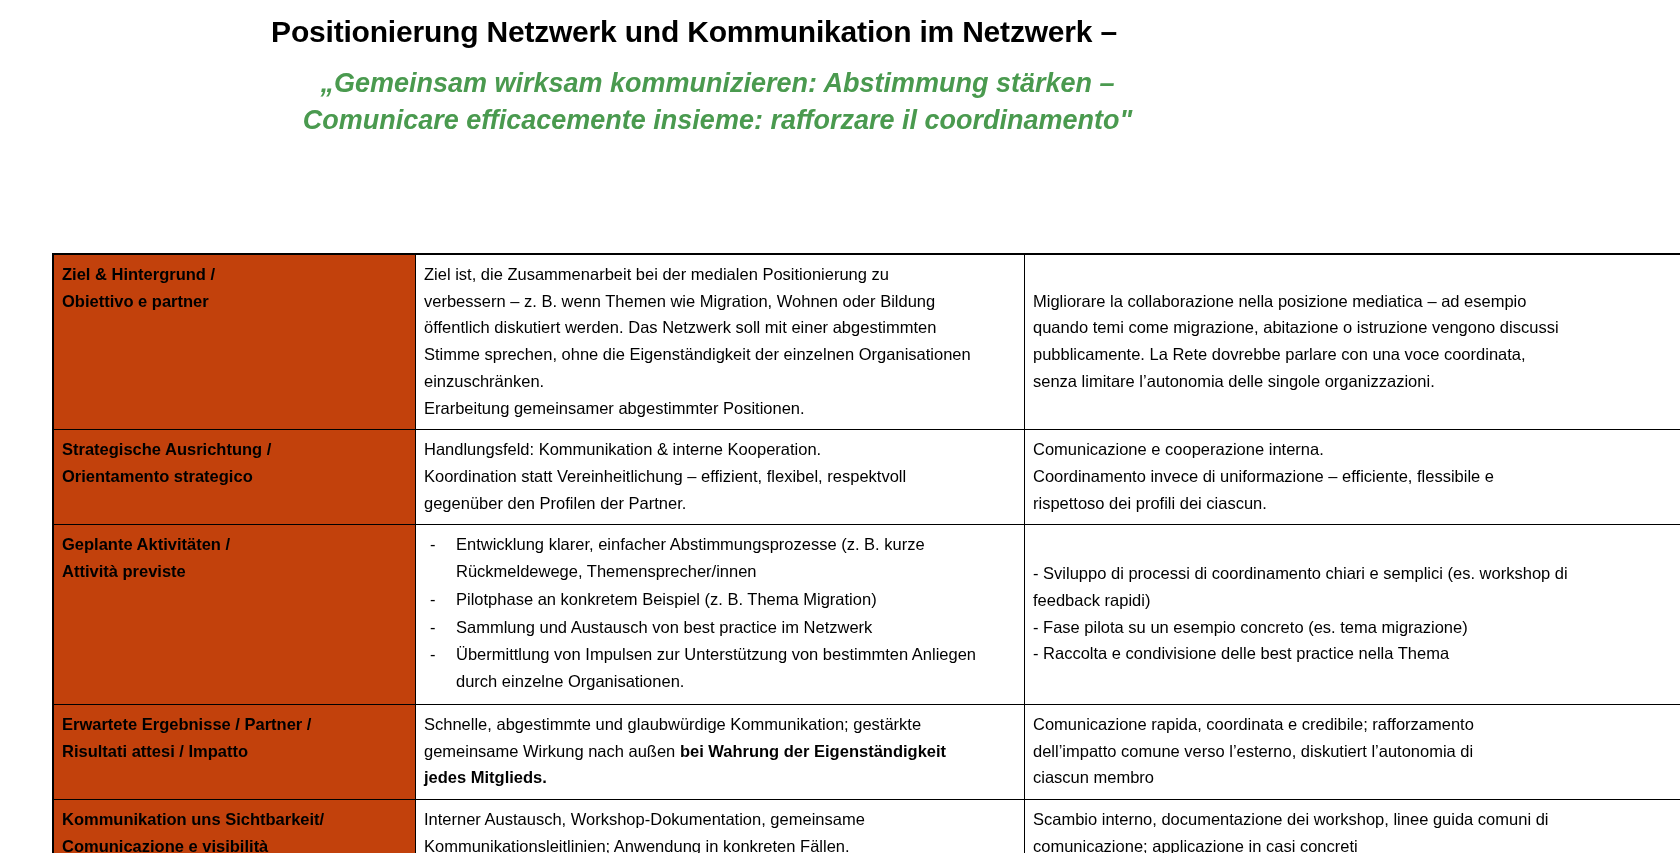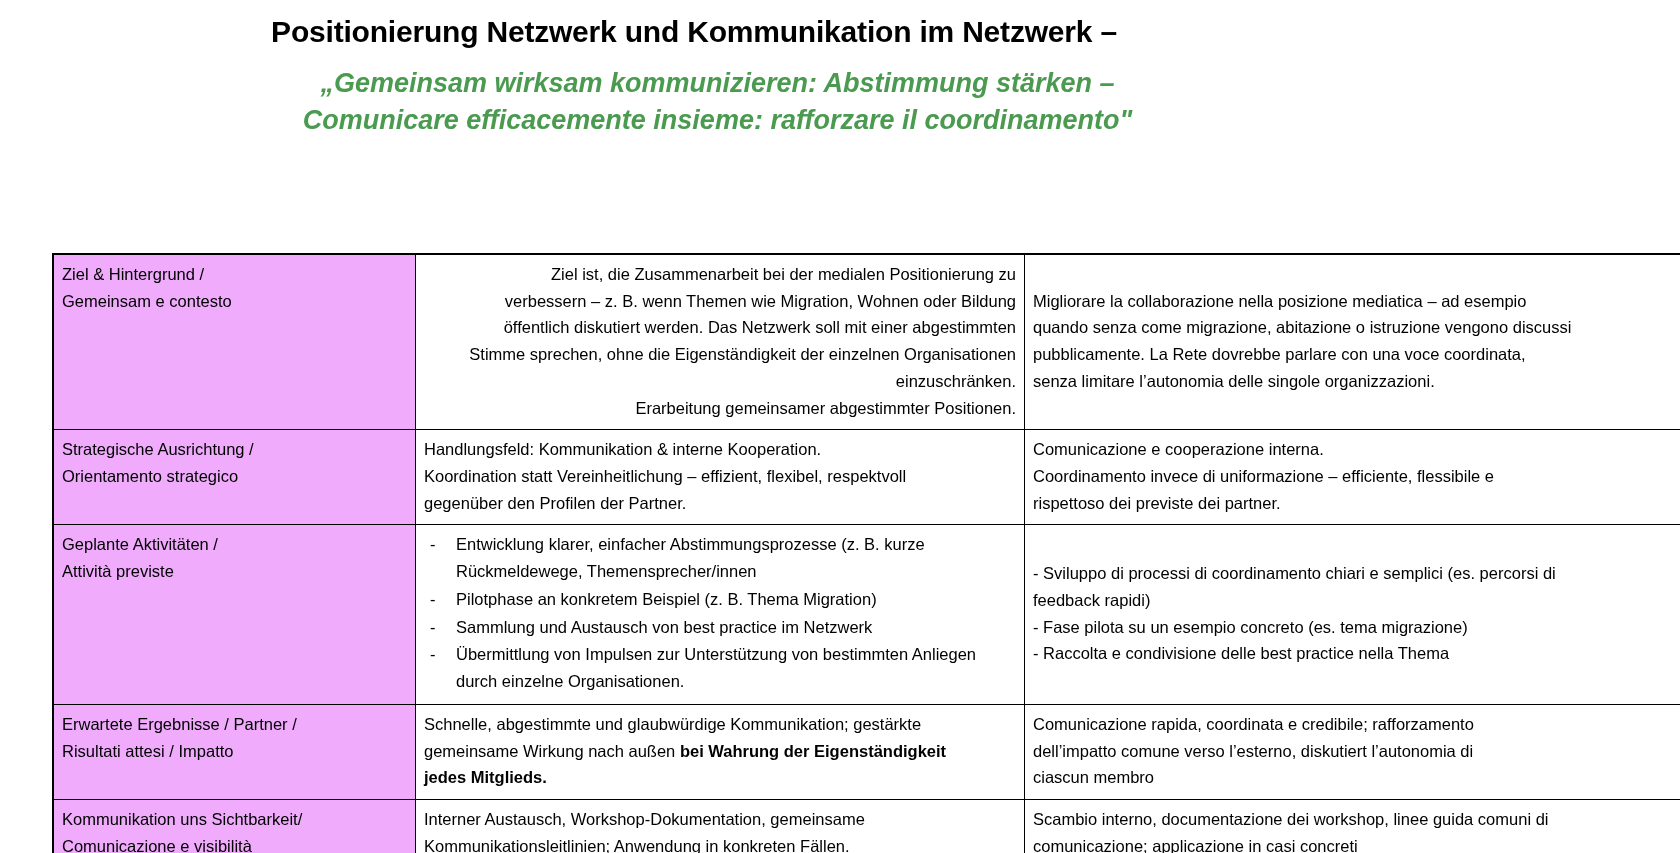--- a/index.html
+++ b/index.html
@@ -55,37 +55,37 @@
     border: 2px solid #000000;
   }
   table.matrix td {
     border: 1.5px solid #000000;
     vertical-align: top;
     padding: 6px 8px 8px 8px;
     font-size: 16.5px;
     line-height: 1.62;
   }
   td.label-cell {
-    background: #f0abfc;
-    font-weight: normal;
+    background: #c2410c;
+    font-weight: bold;
     vertical-align: middle;
     padding-left: 10px;
     width: 345px;
     font-size: 16.5px;
     line-height: 1.5;
   }
   td.de-cell {
     width: 592px;
   }
   td.it-cell {
     width: 641px;
     vertical-align: middle;
   }
   .row-ziel td.it-cell { vertical-align: middle; }
-  .row-ziel td.de-cell { vertical-align: top; text-align: right; }
+  .row-ziel td.de-cell { vertical-align: top; }
   .row-akt td.it-cell { vertical-align: middle; }
   .lbl-line { display: block; }
   .txt-line { display: block; }
   .bullet-list {
     margin: 0;
     padding: 0;
     list-style: none;
   }
   .bullet-list li {
     position: relative;
@@ -114,70 +114,70 @@
     <div class="subtitle-line">Comunicare efficacemente insieme: rafforzare il coordinamento"</div>
   </div>
 
   <div class="table-wrap">
     <table class="matrix">
       <tbody>
 
         <tr class="row-ziel">
           <td class="label-cell">
             <span class="lbl-line">Ziel &amp; Hintergrund /</span>
-            <span class="lbl-line">Gemeinsam e contesto</span>
+            <span class="lbl-line">Obiettivo e partner</span>
           </td>
           <td class="de-cell">
             <span class="txt-line">Ziel ist, die Zusammenarbeit bei der medialen Positionierung zu</span>
             <span class="txt-line">verbessern – z. B. wenn Themen wie Migration, Wohnen oder Bildung</span>
             <span class="txt-line">öffentlich diskutiert werden. Das Netzwerk soll mit einer abgestimmten</span>
             <span class="txt-line">Stimme sprechen, ohne die Eigenständigkeit der einzelnen Organisationen</span>
             <span class="txt-line">einzuschränken.</span>
             <span class="txt-line">Erarbeitung gemeinsamer abgestimmter Positionen.</span>
           </td>
           <td class="it-cell">
             <span class="txt-line">Migliorare la collaborazione nella posizione mediatica – ad esempio</span>
-            <span class="txt-line">quando senza come migrazione, abitazione o istruzione vengono discussi</span>
+            <span class="txt-line">quando temi come migrazione, abitazione o istruzione vengono discussi</span>
             <span class="txt-line">pubblicamente. La Rete dovrebbe parlare con una voce coordinata,</span>
             <span class="txt-line">senza limitare l’autonomia delle singole organizzazioni.</span>
           </td>
         </tr>
 
         <tr>
           <td class="label-cell">
             <span class="lbl-line">Strategische Ausrichtung /</span>
             <span class="lbl-line">Orientamento strategico</span>
           </td>
           <td class="de-cell">
             <span class="txt-line">Handlungsfeld: Kommunikation &amp; interne Kooperation.</span>
             <span class="txt-line">Koordination statt Vereinheitlichung – effizient, flexibel, respektvoll</span>
             <span class="txt-line">gegenüber den Profilen der Partner.</span>
           </td>
           <td class="it-cell">
             <span class="txt-line">Comunicazione e cooperazione interna.</span>
             <span class="txt-line">Coordinamento invece di uniformazione – efficiente, flessibile e</span>
-            <span class="txt-line">rispettoso dei previste dei partner.</span>
+            <span class="txt-line">rispettoso dei profili dei ciascun.</span>
           </td>
         </tr>
 
         <tr class="row-akt">
           <td class="label-cell">
             <span class="lbl-line">Geplante Aktivitäten /</span>
             <span class="lbl-line">Attività previste</span>
           </td>
           <td class="de-cell">
             <ul class="bullet-list">
               <li>Entwicklung klarer, einfacher Abstimmungsprozesse (z. B. kurze Rückmeldewege, Themensprecher/innen</li>
               <li>Pilotphase an konkretem Beispiel (z. B. Thema Migration)</li>
               <li>Sammlung und Austausch von best practice im Netzwerk</li>
               <li>Übermittlung von Impulsen zur Unterstützung von bestimmten Anliegen durch einzelne Organisationen.</li>
             </ul>
           </td>
           <td class="it-cell">
-            <span class="txt-line">- Sviluppo di processi di coordinamento chiari e semplici (es. percorsi di</span>
+            <span class="txt-line">- Sviluppo di processi di coordinamento chiari e semplici (es. workshop di</span>
             <span class="txt-line">feedback rapidi)</span>
             <span class="txt-line">- Fase pilota su un esempio concreto (es. tema migrazione)</span>
             <span class="txt-line">- Raccolta e condivisione delle best practice nella Thema</span>
           </td>
         </tr>
 
         <tr>
           <td class="label-cell">
             <span class="lbl-line">Erwartete Ergebnisse / Partner /</span>
             <span class="lbl-line">Risultati attesi / Impatto</span>

